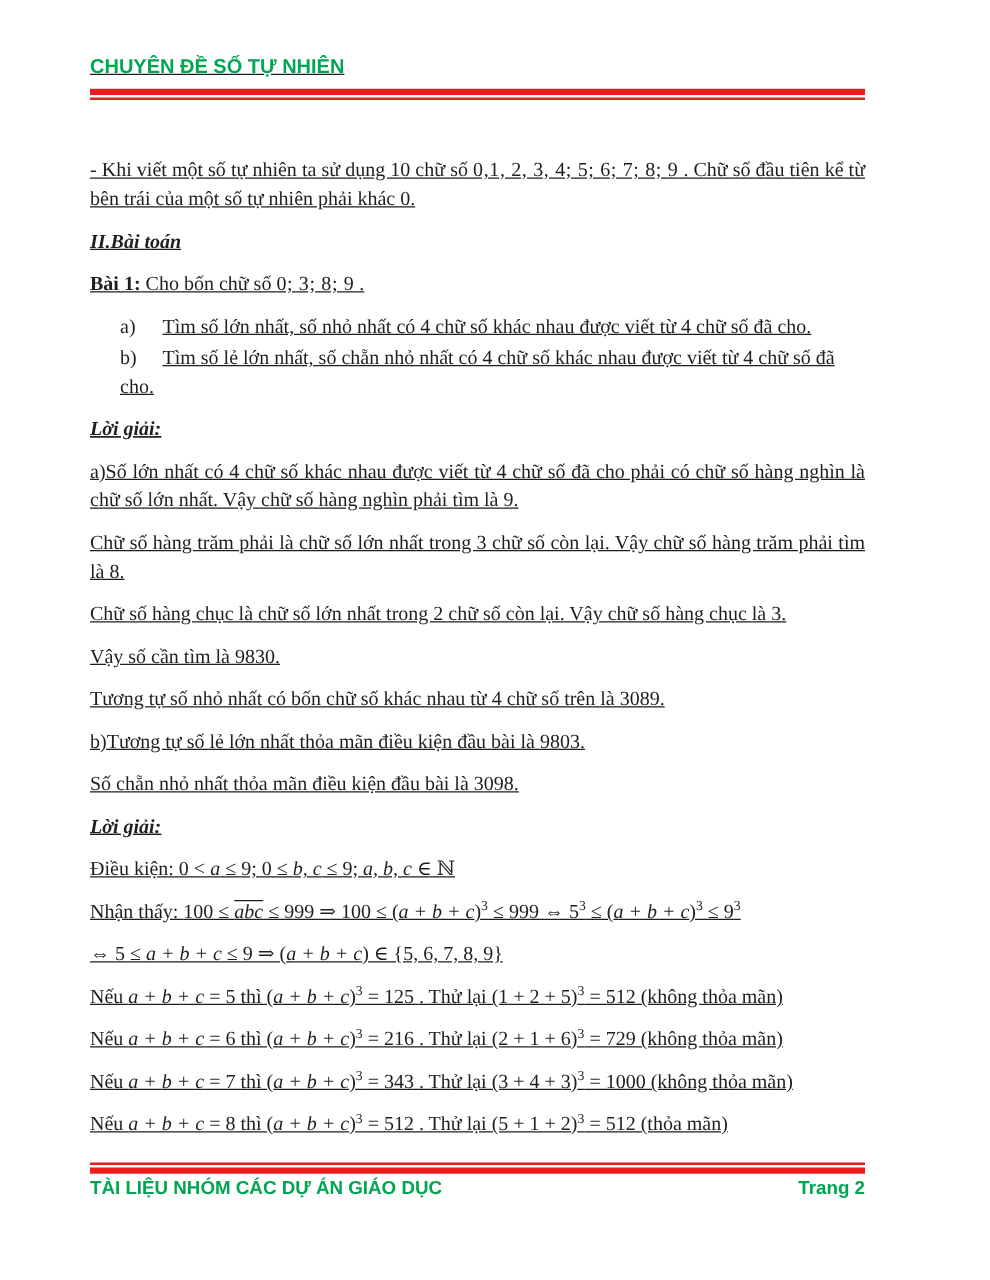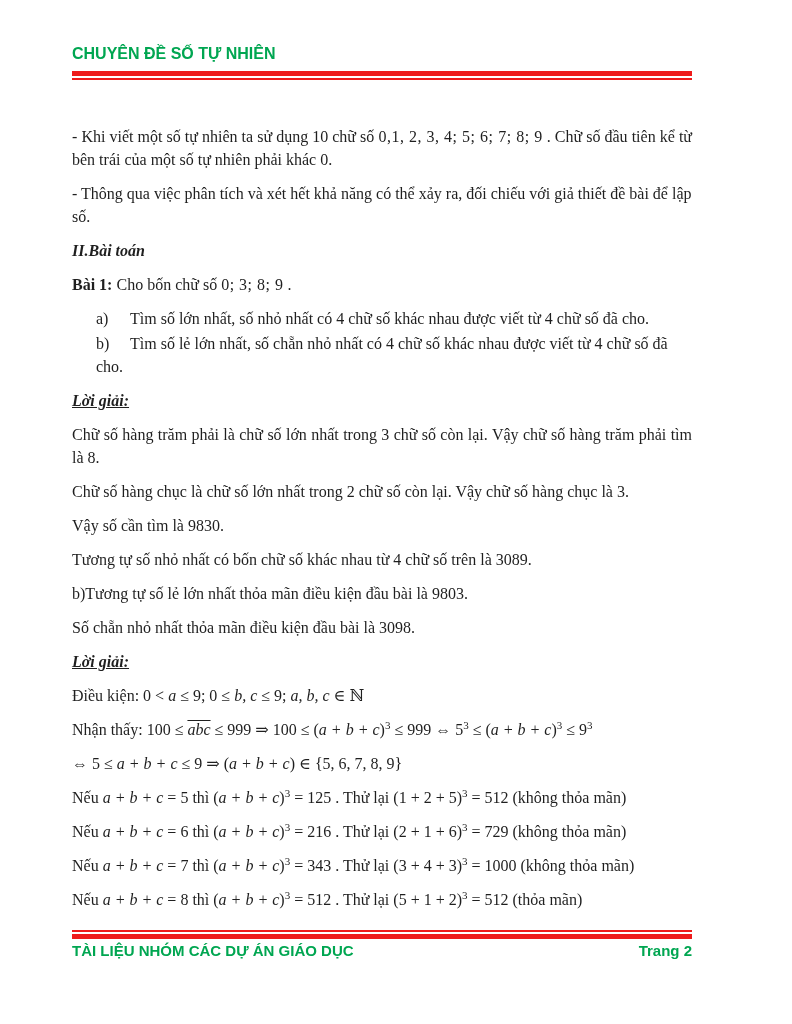--- a/index.html
+++ b/index.html
@@ -1,17 +1,17 @@
 <!DOCTYPE html>
 <html><head>
 <meta charset="utf-8">
 <style>
   html,body{margin:0;padding:0;background:#ffffff;}
   .page{position:relative;width:744px;height:1024px;background:#ffffff;overflow:hidden;
-        font-family:"Liberation Serif","DejaVu Serif",serif;color:#1f1f1f;}
+        font-family:"Liberation Serif","DejaVu Serif",serif;color:#1f1f1f;text-decoration:underline;}
   .margin{padding-left:72px;padding-right:52px;}
   
   .hdr{padding-top:44px;}
   .hdr-title{font-family:"Liberation Sans","DejaVu Sans",sans-serif;font-weight:bold;
              font-size:16px;line-height:20px;color:#00A651;margin-bottom:7px;}
   .rule .thick{height:5px;background:#EE1B1B;}
   .rule .gap{height:2px;background:#ffffff;}
   .rule .thin{height:2px;background:#EE1B1B;}
   
   .content{padding-top:13px;font-size:16px;margin-top:32px;}
@@ -48,33 +48,33 @@
       <div class="thick"></div>
       <div class="gap"></div>
       <div class="thin"></div>
     </div>
   </header>
 
   <main class="content margin">
 
     <p class="justify"><span>- Khi viết một số tự nhiên ta sử dụng 10 chữ số </span><span class="mnum">0,1, 2, 3, 4; 5; 6; 7; 8; 9</span><span> . Chữ số đầu tiên kể từ bên trái của một số tự nhiên phải khác 0.</span></p>
 
-    <p>- Thông qua việc phân tích và xét hết khả năng có thể xảy ra, đối chiếu với giả thiết đề bài để lập số.</p>
 
     <p class="sec-heading">II.Bài toán</p>
 
     <p><b class="plabel">Bài 1:</b><span> Cho bốn chữ số </span><span class="mnum">0; 3; 8; 9</span><span> .</span></p>
 
     <div class="list">
       <p class="li"><span class="marker">a)</span><span>Tìm số lớn nhất, số nhỏ nhất có 4 chữ số khác nhau được viết từ 4 chữ số đã cho.</span></p>
       <p class="li"><span class="marker">b)</span><span>Tìm số lẻ lớn nhất, số chẵn nhỏ nhất có 4 chữ số khác nhau được viết từ 4 chữ số đã cho.</span></p>
     </div>
 
     <p class="sol-label-wrap"><span class="sol-label">Lời giải:</span></p>
 
+    <p class="justify">a)Số lớn nhất có 4 chữ số khác nhau được viết từ 4 chữ số đã cho phải có chữ số hàng nghìn là chữ số lớn nhất. Vậy chữ số hàng nghìn phải tìm là 9.</p>
     <p class="justify">Chữ số hàng trăm phải là chữ số lớn nhất trong 3 chữ số còn lại. Vậy chữ số hàng trăm phải tìm là 8.</p>
     <p>Chữ số hàng chục là chữ số lớn nhất trong 2 chữ số còn lại. Vậy chữ số hàng chục là 3.</p>
     <p>Vậy số cần tìm là 9830.</p>
     <p>Tương tự số nhỏ nhất có bốn chữ số khác nhau từ 4 chữ số trên là 3089.</p>
     <p>b)Tương tự số lẻ lớn nhất thỏa mãn điều kiện đầu bài là 9803.</p>
     <p>Số chẵn nhỏ nhất thỏa mãn điều kiện đầu bài là 3098.</p>
 
 
     <p class="sol-label-wrap"><span class="sol-label">Lời giải:</span></p>
 

